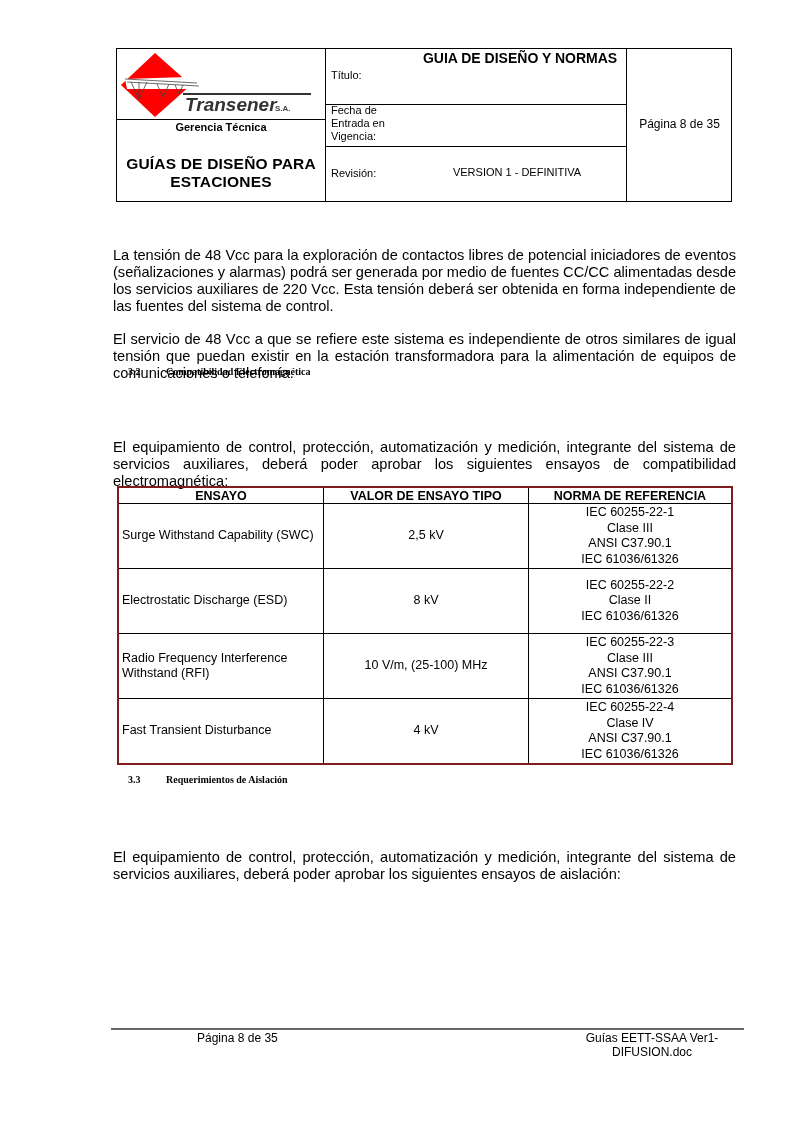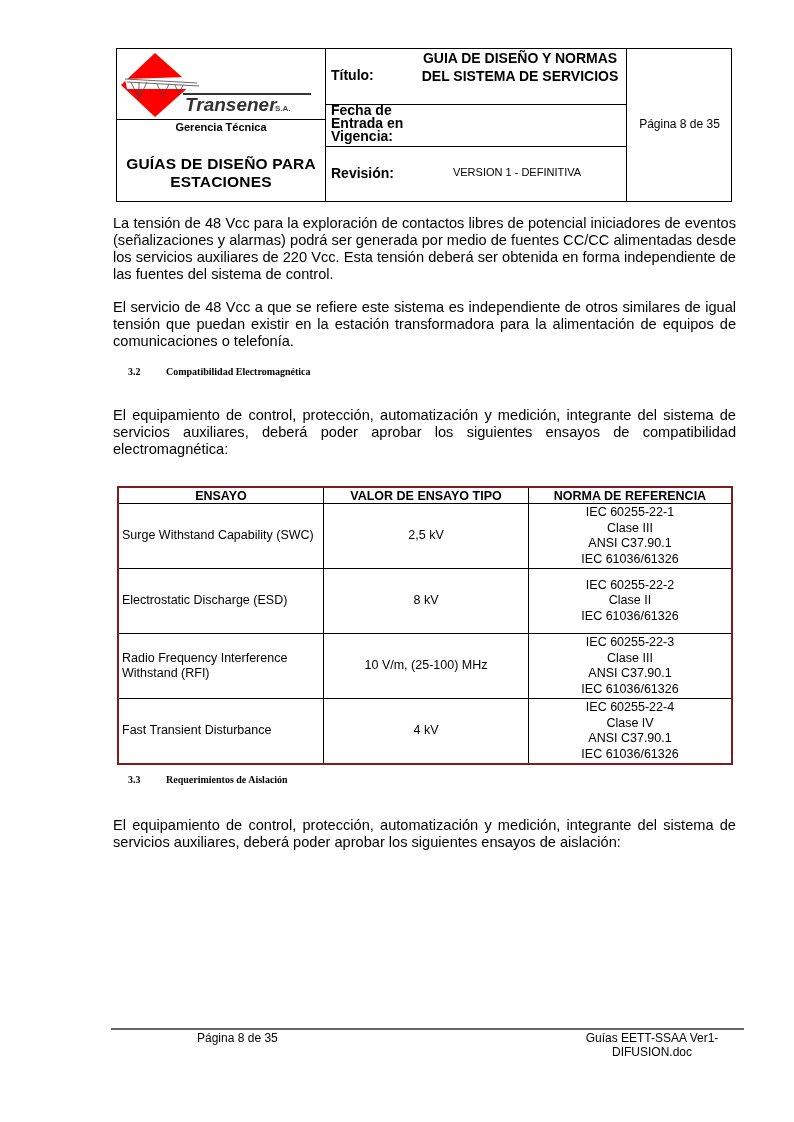--- a/index.html
+++ b/index.html
@@ -8,27 +8,27 @@
       font-family: "Liberation Sans", sans-serif; color: #000;
     }
 
     
     .hdr { position: absolute; left: 116px; top: 48px; width: 616px; height: 154px; border: 1px solid #000; box-sizing: border-box; }
     .hdr .vline { position: absolute; top: 0; bottom: 0; width: 1px; background: #000; }
     .hdr .hline { position: absolute; height: 1px; background: #000; }
     .logo-cell { position: absolute; left: 0; top: 0; width: 208px; height: 70px; }
     .gerencia { position: absolute; left: 0; top: 72px; width: 208px; text-align: center; font-size: 11px; font-weight: bold; }
     .guias { position: absolute; left: 0; top: 98px; width: 208px; text-align: center; font-size: 15.5px; font-weight: bold; line-height: 18px; letter-spacing: 0.2px; margin-top: 8px; }
-    .lbl { position: absolute; font-size: 14px; font-weight: bold; line-height: 13px; }
+    .lbl { position: absolute; font-size: 11px; font-weight: normal; line-height: 13px; }
     .titulo-val { position: absolute; left: 297px; top: 1px; width: 212px; text-align: center; font-size: 14px; font-weight: bold; line-height: 17.5px; }
     .rev-val { position: absolute; left: 300px; top: 117px; width: 200px; text-align: center; font-size: 11px; font-weight: normal; }
     .pagina-hdr { position: absolute; left: 510px; top: 68px; width: 105px; text-align: center; font-size: 12px; }
 
     
-    .para { position: absolute; left: 113px; width: 623px; font-size: 14.6px; line-height: 17px; text-align: justify; }
+    .para { position: absolute; left: 113px; width: 623px; font-size: 14.6px; line-height: 17px; text-align: justify; margin-top: 32px; }
     .h2 { position: absolute; left: 128px; font-size: 10px; font-weight: bold; font-family: Liberation Serif, serif; }
     .h2 .num { display: inline-block; width: 38px; }
 
     
     .emc { position: absolute; left: 117px; top: 486px; width: 616px; border-collapse: collapse; border: 2px solid #7f1d1d; font-size: 12.5px; }
     .emc th, .emc td { border: 1px solid #000; padding: 0 3px; }
     .emc th { font-weight: bold; height: 15px; text-align: center; font-size: 12.5px; line-height: 14px; }
     .emc td { height: 64px; vertical-align: middle; line-height: 15.5px; }
     .emc td.c { text-align: center; }
     .emc .col1 { width: 198px; }
@@ -69,21 +69,20 @@
 
   <div class="gerencia">Gerencia Técnica</div>
   <div class="guias">
     <div>GUÍAS DE DISEÑO PARA</div>
     <div>ESTACIONES</div>
   </div>
 
   <div class="lbl" style="left:214px;top:20px">Título:</div>
   <div class="titulo-val">
     <div>GUIA DE DISEÑO Y NORMAS</div>
-    <div>DEL SISTEMA DE SERVICIOS</div>
   </div>
 
   <div class="lbl" style="left:214px;top:55px">
     <div>Fecha de</div>
     <div>Entrada en</div>
     <div>Vigencia:</div>
   </div>
 
   <div class="lbl" style="left:214px;top:118px">Revisión:</div>
   <div class="rev-val">VERSION 1 - DEFINITIVA</div>

